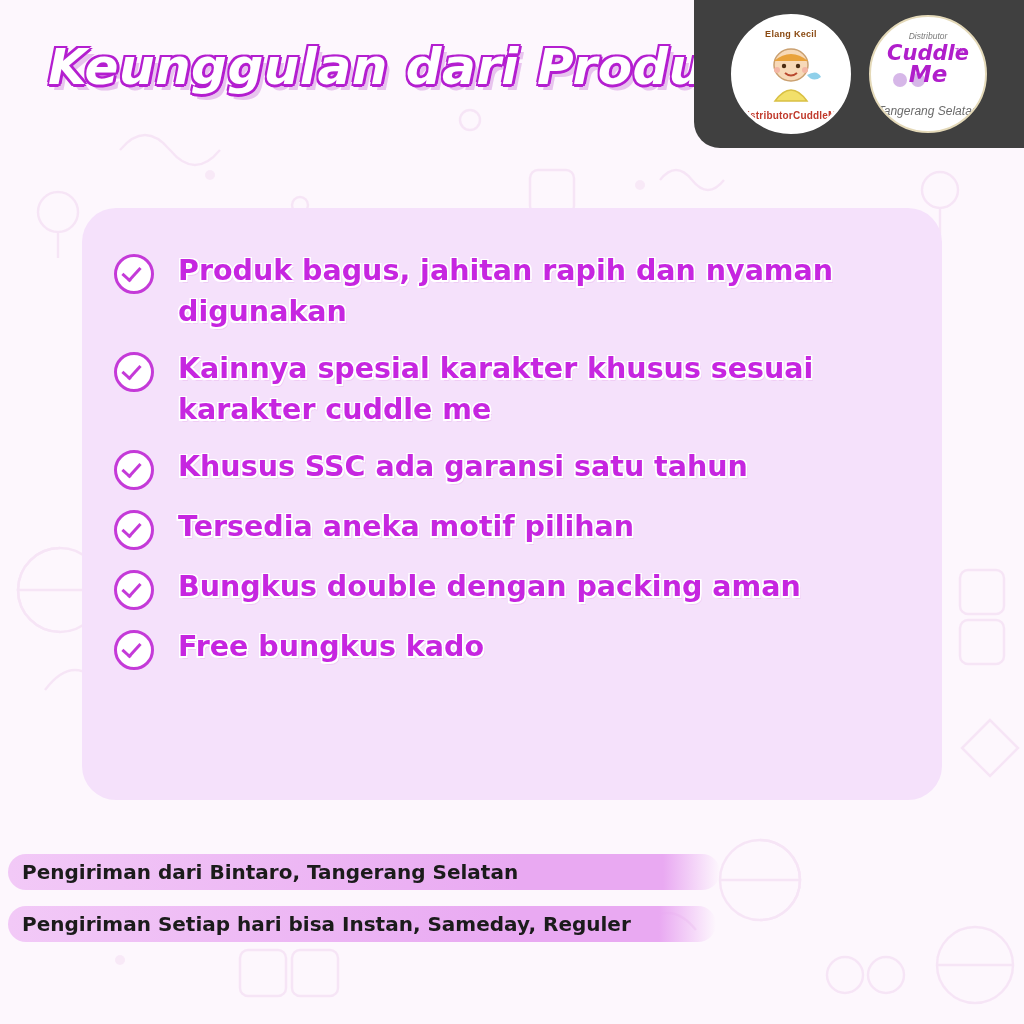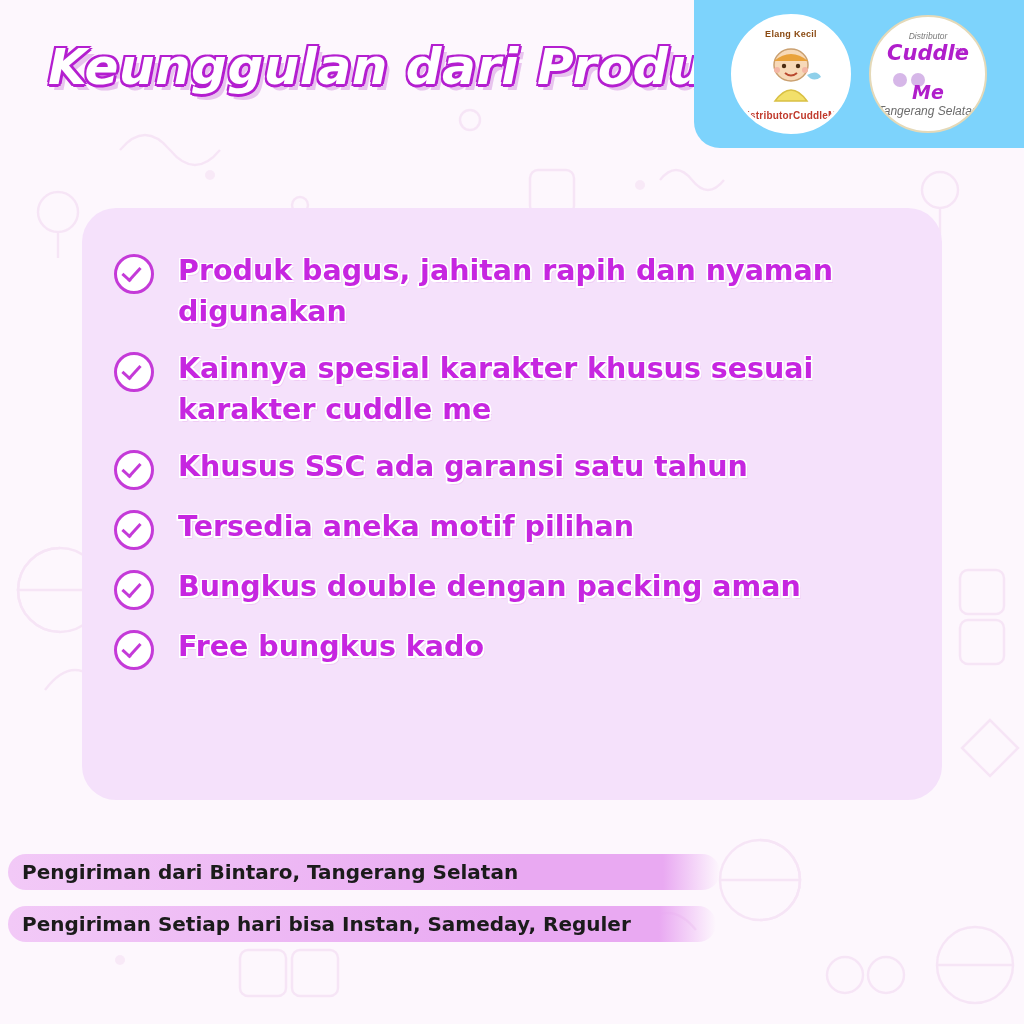--- a/index.html
+++ b/index.html
@@ -58,21 +58,21 @@
        5px  6px 0 #e8c4ee;
     white-space: nowrap;
   }
 
   .logo-bar {
     position: absolute;
     right: 0;
     top: 0;
     width: 330px;
     height: 148px;
-    background: #7dd3fc;
+    background: #404040;
     border-bottom-left-radius: 26px;
     display: flex;
     align-items: center;
     justify-content: center;
     gap: 18px;
   }
   .logo-circle {
     width: 114px;
     height: 114px;
     border-radius: 50%;
@@ -131,27 +131,27 @@
     text-align: center;
     font-family: "DejaVu Sans", sans-serif;
     font-style: italic;
     font-weight: bold;
     font-size: 21px;
     line-height: 19px;
     color: #b01ecb;
   }
   .cm-me {
     position: absolute;
-    top: 64px;
-    width: 100%;
-    text-align: center;
-    font-family: "DejaVu Sans", sans-serif;
-    font-style: italic;
-    font-weight: bold;
-    font-size: 19px;
+    top: 44px;
+    width: 100%;
+    text-align: center;
+    font-family: "DejaVu Sans", sans-serif;
+    font-style: italic;
+    font-weight: bold;
+    font-size: 23px;
     color: #b01ecb;
   }
   .cm-bottom {
     position: absolute;
     bottom: 13px;
     width: 100%;
     text-align: center;
     font-size: 12px;
     font-style: italic;
     color: #6b6b6b;

